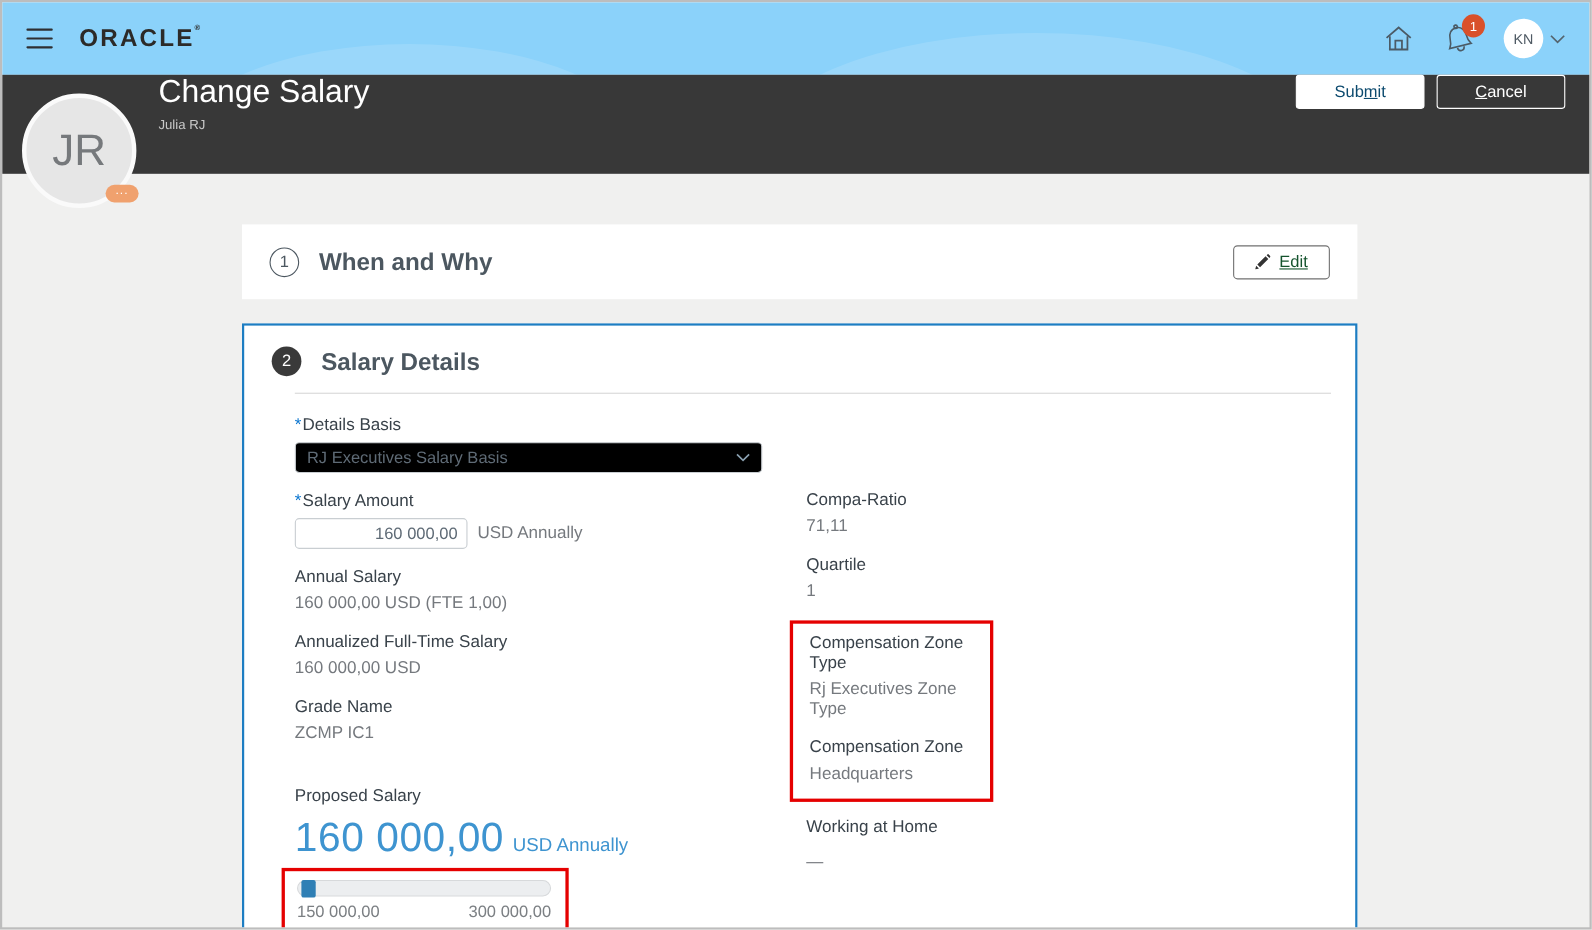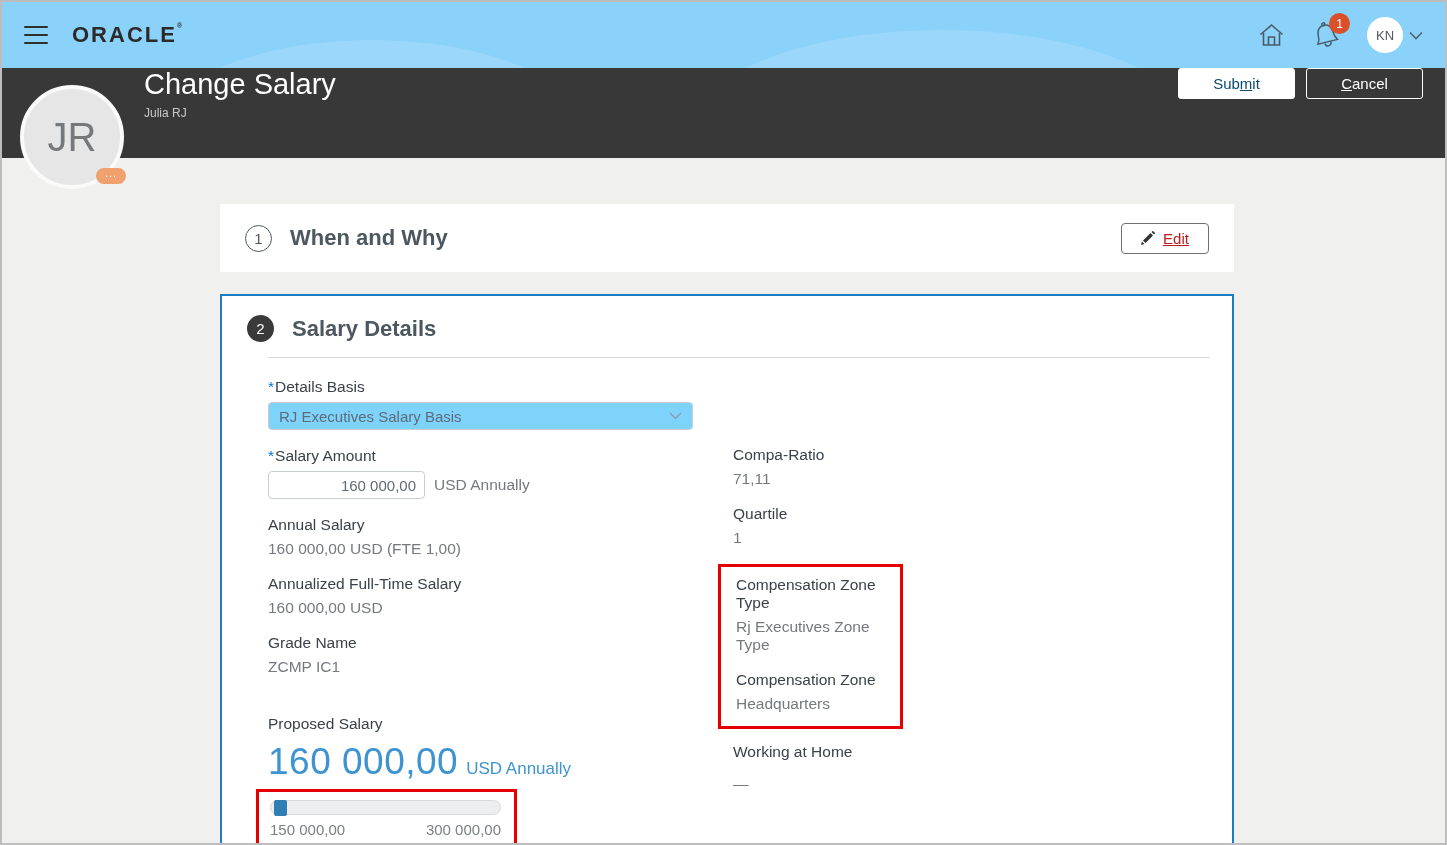--- a/index.html
+++ b/index.html
@@ -83,39 +83,39 @@
     width:27px; height:27px; border-radius:50%;
     display:flex; align-items:center; justify-content:center;
     font-size:15px; flex:none;
   }
   .step-outline { border:1px solid #4c5760; color:#4c5760; }
   .step-filled  { background:#3a3a3a; color:#fff; }
   .section-title { margin-left:18px; font-size:22px; color:#4c5760; font-weight:700; }
   .btn-edit {
     margin-left:auto; height:31px; width:88px;
     background:#fff; border:1px solid #707070; border-radius:4px;
-    font-size:15px; color:#b91c1c; cursor:pointer; font-family:inherit;
+    font-size:15px; color:#14532d; cursor:pointer; font-family:inherit;
     display:flex; align-items:center; justify-content:center; gap:8px;text-decoration:underline;
   }
 
   .card-step2 { margin-top:22px; border:2px solid #1d7dc2; padding-bottom:24px; min-height:541px; }
   .card-step2 .card-head { display:flex; align-items:center; padding:19px 25px 15px; }
   .divider { border-top:1px solid #d8d8d8; margin:0 22px 20px 46px; }
   .form-body { display:flex; padding:0 22px 0 46px; }
   .col-left { width:465px; flex:none; }
   .col-right { flex:1; padding-top:68px; }
 
   .fgroup { margin-bottom:17px; }
   .flabel { font-size:15.5px; color:#39424a; margin-bottom:6px; }
   .req { color:#0572ce; margin-right:1px; }
   .fvalue { font-size:15.5px; color:#75797e; }
 
   .select-box {
     width:425px; height:28px; border:1px solid #c9ced2; border-radius:4px;
-    background:#7dd3fc; display:flex; align-items:center; padding:0 10px;
+    background:#000000; display:flex; align-items:center; padding:0 10px;
     font-size:15px; color:#5f6b76; cursor:pointer;
   }
   .select-box .sel-text { flex:1; overflow:hidden; white-space:nowrap; }
   .amount-row { display:flex; align-items:center; gap:9px; }
   .amount-input {
     width:157px; height:28px; border:1px solid #c9ced2; border-radius:4px;
     text-align:right; padding:0 8px; font-size:15px; color:#5f6b76;
     font-family:inherit; background:#fff;
   }
   .suffix { font-size:15.5px; color:#75797e; }

